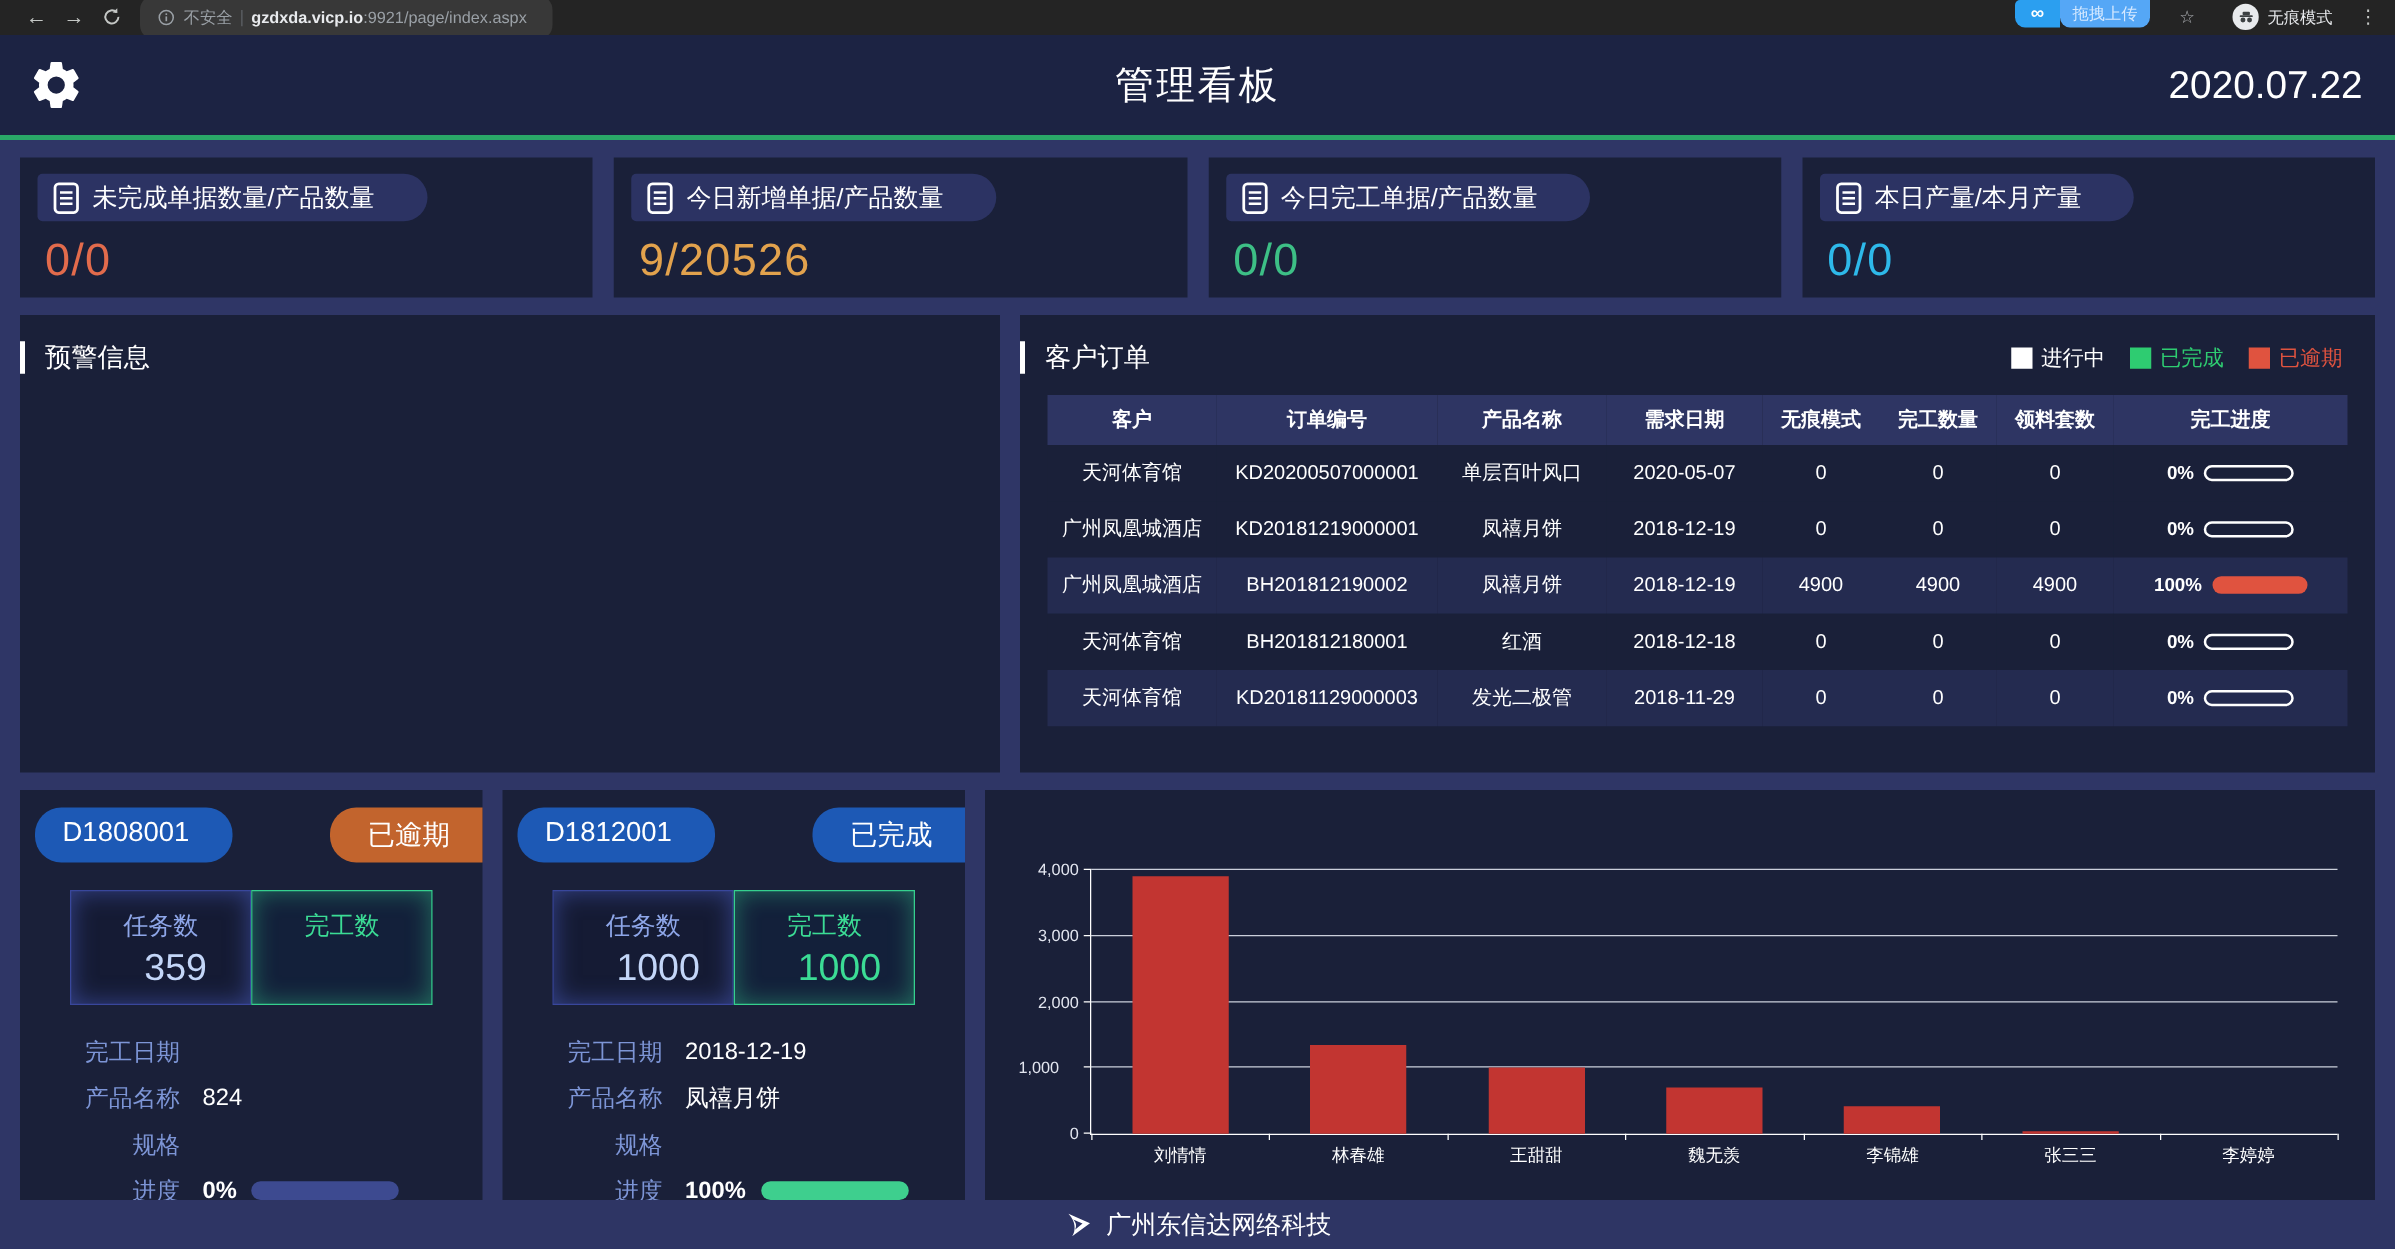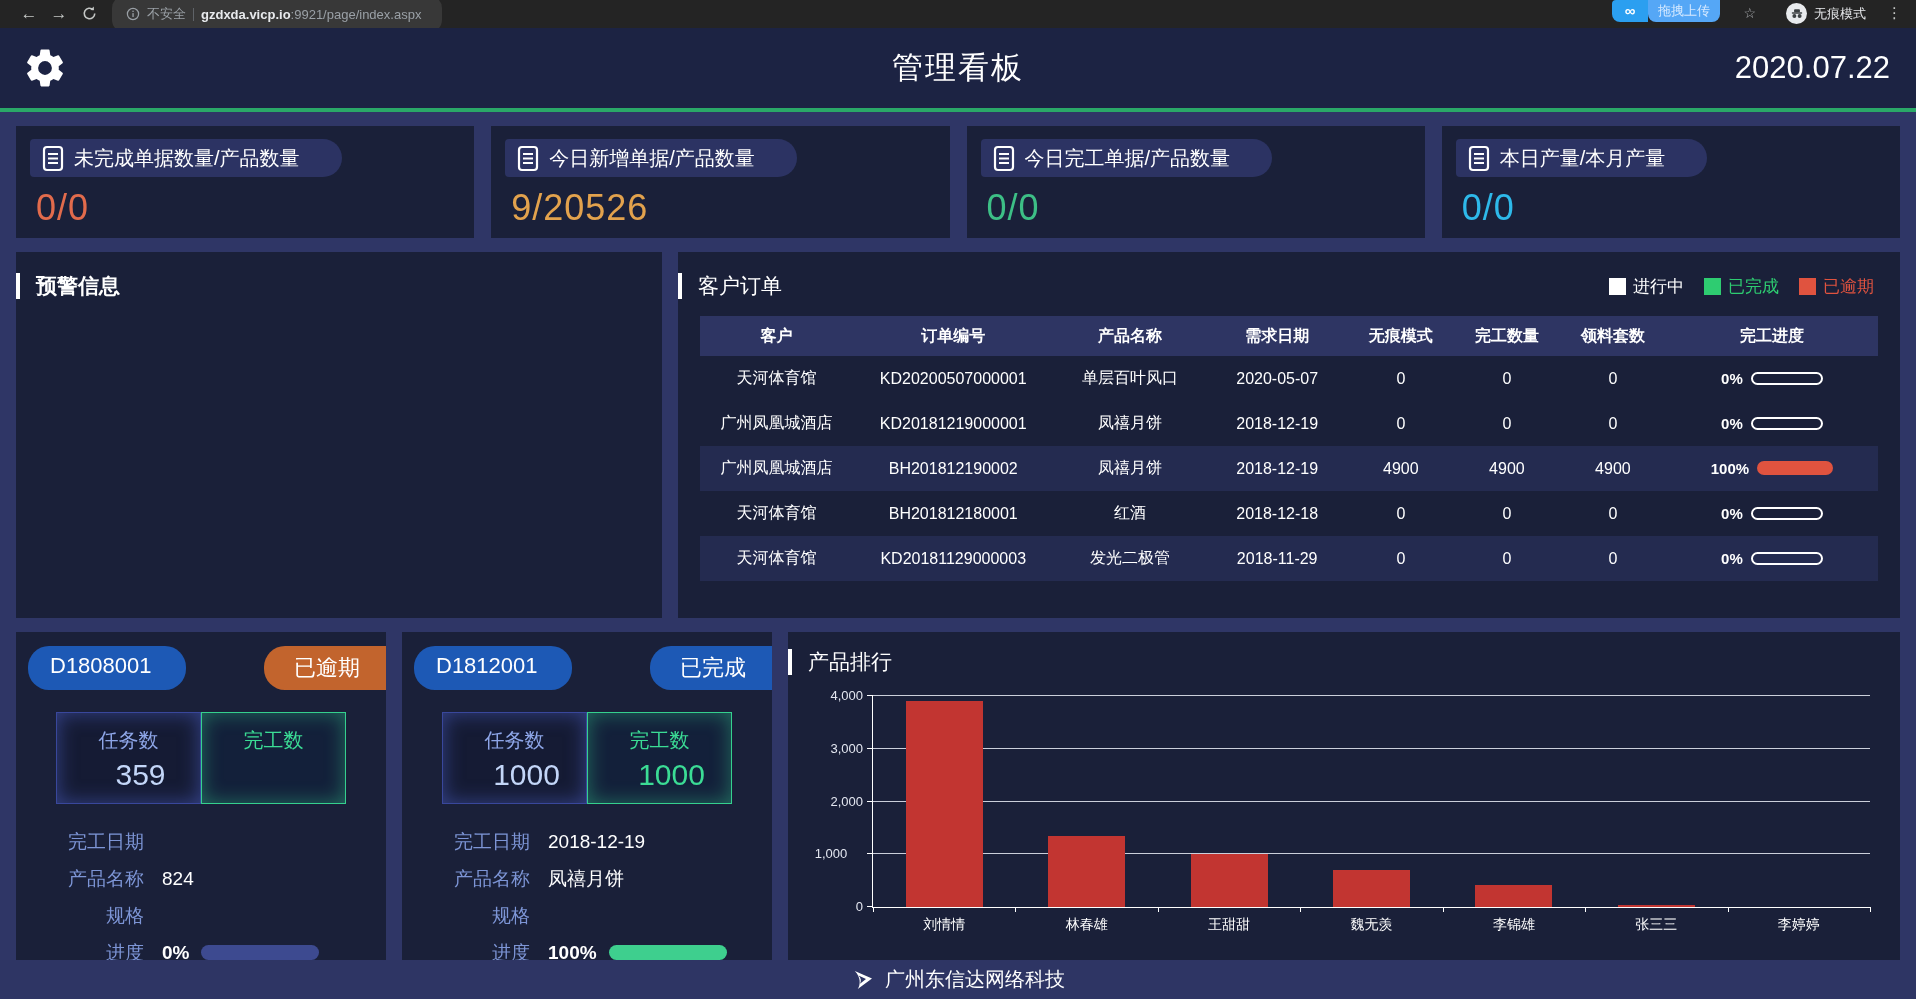--- a/index.html
+++ b/index.html
@@ -32,21 +32,21 @@
   
   .content { padding:14px 16px 0 16px; }
   .stats-row { display:flex; gap:17px; }
   .stat-card { flex:1; height:112px; background:#1a2039; }
   .stat-pill { display:inline-flex; align-items:center; gap:10px; background:#2c3363; margin:13px 0 0 14px; height:38px; padding:0 42px 0 12px; border-radius:4px 19px 19px 4px; }
   .stat-pill-label { color:#fff; font-size:20px; }
   .stat-value { font-size:36px; margin:10px 0 0 20px; letter-spacing:1px; }
 
   .mid-row { display:flex; gap:16px; margin-top:14px; }
   .panel { background:#1a2039; }
-  .warning-panel { width:646px; height:366px;font-weight:bold; }
+  .warning-panel { width:784px; height:366px; }
   .orders-panel { flex:1; height:366px; }
   .panel-title { display:flex; align-items:center; padding:20px 22px 0 0; }
   .title-bar { width:4px; height:26px; background:#fff; margin-right:16px; }
   .title-text { color:#fff; font-size:21px; }
 
   .orders-head { display:flex; align-items:center; justify-content:space-between; padding-right:26px; }
   .legend { display:flex; gap:20px; }
   .legend-item { display:flex; align-items:center; gap:7px; font-size:17px; cursor:pointer;}
   .legend-swatch { width:17px; height:17px; }
 
@@ -389,24 +389,20 @@
           </div>
         <div class="task-field">
           <span class="tf-label">进度</span>
           <span class="tf-progress-text">100%</span>
           <span class="tf-bar" style="background: rgb(62, 207, 142);"></span>
         </div>
       </div>
     </div>
 
     <div class="chart-panel">
-      <div class="panel-title" style="padding-top:16px;">
-        <span class="title-bar"></span>
-        <span class="title-text">产品排行</span>
-      </div>
       <div class="chart-plot">
           <div class="ytick-mark" style="bottom: 0%;"></div>
           <div class="ytick-label" style="bottom: calc(0% - 7px);">0</div>
           <div class="gridline" style="bottom: 25%;"></div>
           <div class="ytick-mark" style="bottom: 25%;"></div>
           <div class="ytick-label" style="bottom: calc(25% - 7px); text-align: center;">1,000</div>
           <div class="gridline" style="bottom: 50%;"></div>
           <div class="ytick-mark" style="bottom: 50%;"></div>
           <div class="ytick-label" style="bottom: calc(50% - 7px);">2,000</div>
           <div class="gridline" style="bottom: 75%;"></div>

